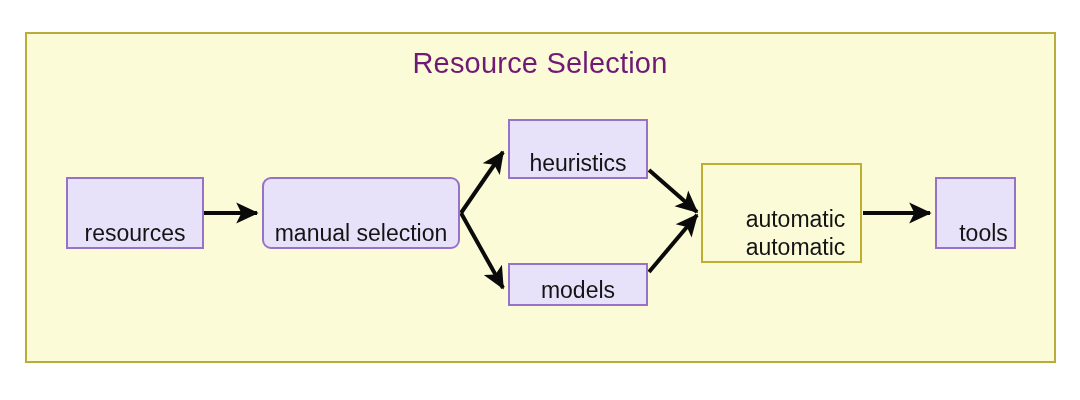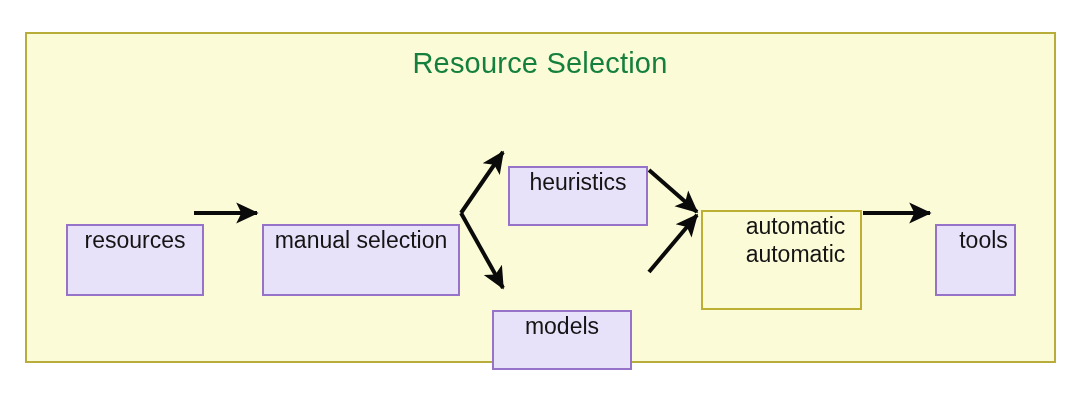--- a/index.html
+++ b/index.html
@@ -31,50 +31,49 @@
     border: 2px solid #b8ac3a;
     box-sizing: border-box;
   }
   .diagram-title {
     position: absolute;
     left: 0;
     top: 47px;
     width: 1080px;
     text-align: center;
     font-size: 29px;
-    color: #15803d;
+    color: #701a75;
     letter-spacing: 0.2px;
     white-space: nowrap;
   }
   .node {
     position: absolute;
     box-sizing: border-box;
     display: flex;
-    align-items: flex-start;
+    align-items: flex-end;
     justify-content: center;
     text-align: center;
     color: #141414;
     line-height: 1.22;
-    margin-top: 47px;
   }
   .node-purple {
     background: #e7e1f9;
     border: 2px solid #9673c8;
     font-size: 23px;
   }
   .node-yellow {
     background: #fcfbd8;
     border: 2px solid #bdae34;
     font-size: 23px;
     padding-left: 28px;
   }
   #node-resources  { left: 66px;  top: 177px; width: 138px; height: 72px; }
-  #node-manual     { left: 262px; top: 177px; width: 198px; height: 72px; }
+  #node-manual     { left: 262px; top: 177px; width: 198px; height: 72px; border-radius: 9px; }
   #node-heuristics { left: 508px; top: 119px; width: 140px; height: 60px; }
-  #node-models     { left: 492px; top: 263px; width: 140px; height: 60px; }
+  #node-models     { left: 508px; top: 263px; width: 140px; height: 43px; }
   #node-automatic  { left: 701px; top: 163px; width: 161px; height: 100px; }
   #node-tools      { left: 935px; top: 177px; width: 81px; height: 72px; padding-left: 16px; }
   #edges {
     position: absolute;
     left: 0; top: 0;
     width: 1080px;
     height: 400px;
     pointer-events: none;
   }
   .edge-line {

